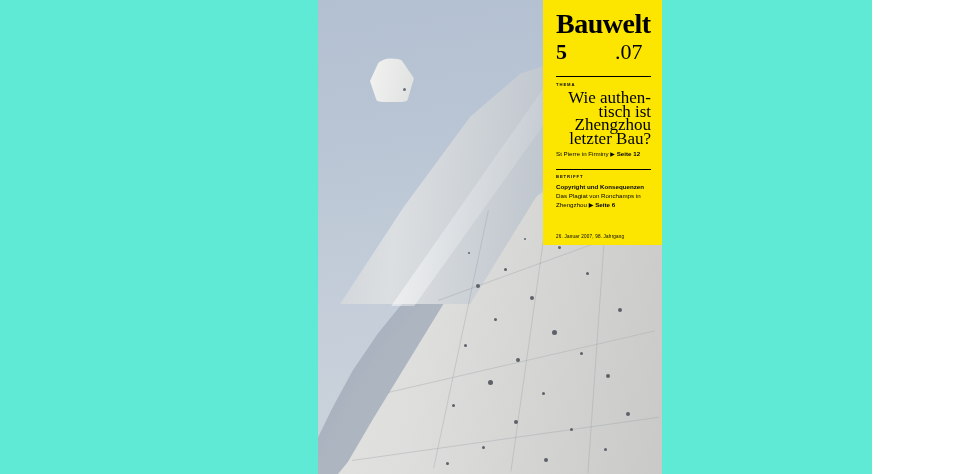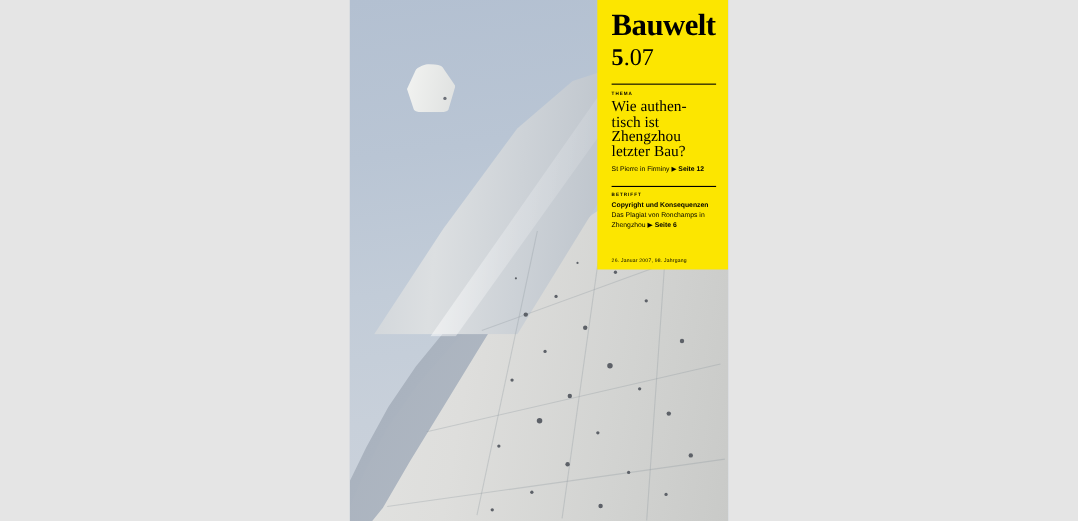--- a/index.html
+++ b/index.html
@@ -8,23 +8,23 @@
     background: #ffffff;
   }
   body {
     width: 980px;
     height: 474px;
     overflow: hidden;
     font-family: "Liberation Sans", sans-serif;
   }
   #stage {
     position: relative;
-    width: 980px;
+    width: 872px;
     height: 474px;
-    background: #e5e5e5;
+    background: #5eead4;
   }
   
   #cover {
     position: absolute;
     left: 318px;
     top: 0;
     width: 344px;
     height: 474px;
     overflow: hidden;
     background: #b9c4d2;
@@ -126,41 +126,42 @@
     color: #000;
   }
   .issue {
     font-family: "Liberation Serif", serif;
     font-size: 22px;
     line-height: 24px;
     color: #000;
     margin-top: 1px;
   }
   .issue b { font-weight: 700; }
-  .issue span { font-weight: 400; }
+  .issue span { font-weight: 400; margin-left: 48px; }
   .rule {
     height: 1px;
     background: #000;
     margin: 12px 0 5px 0;
   }
   .kicker {
     font-size: 4.2px;
     letter-spacing: .9px;
     font-weight: 700;
     color: #000;
     text-transform: uppercase;
     line-height: 6px;
     margin-bottom: 3px;
   }
   .headline {
     font-family: "Liberation Serif", serif;
-    font-size: 14px;
+    font-size: 17px;
     line-height: 13.6px;
     color: #000;
     font-weight: 400;
+    text-align: right;
   }
   .subline {
     font-size: 6.2px;
     line-height: 9px;
     color: #000;
     margin-top: 4px;
     font-weight: 400;
   }
   .subline .arrow { font-size: 6px; }
   .subline b { font-weight: 700; }

